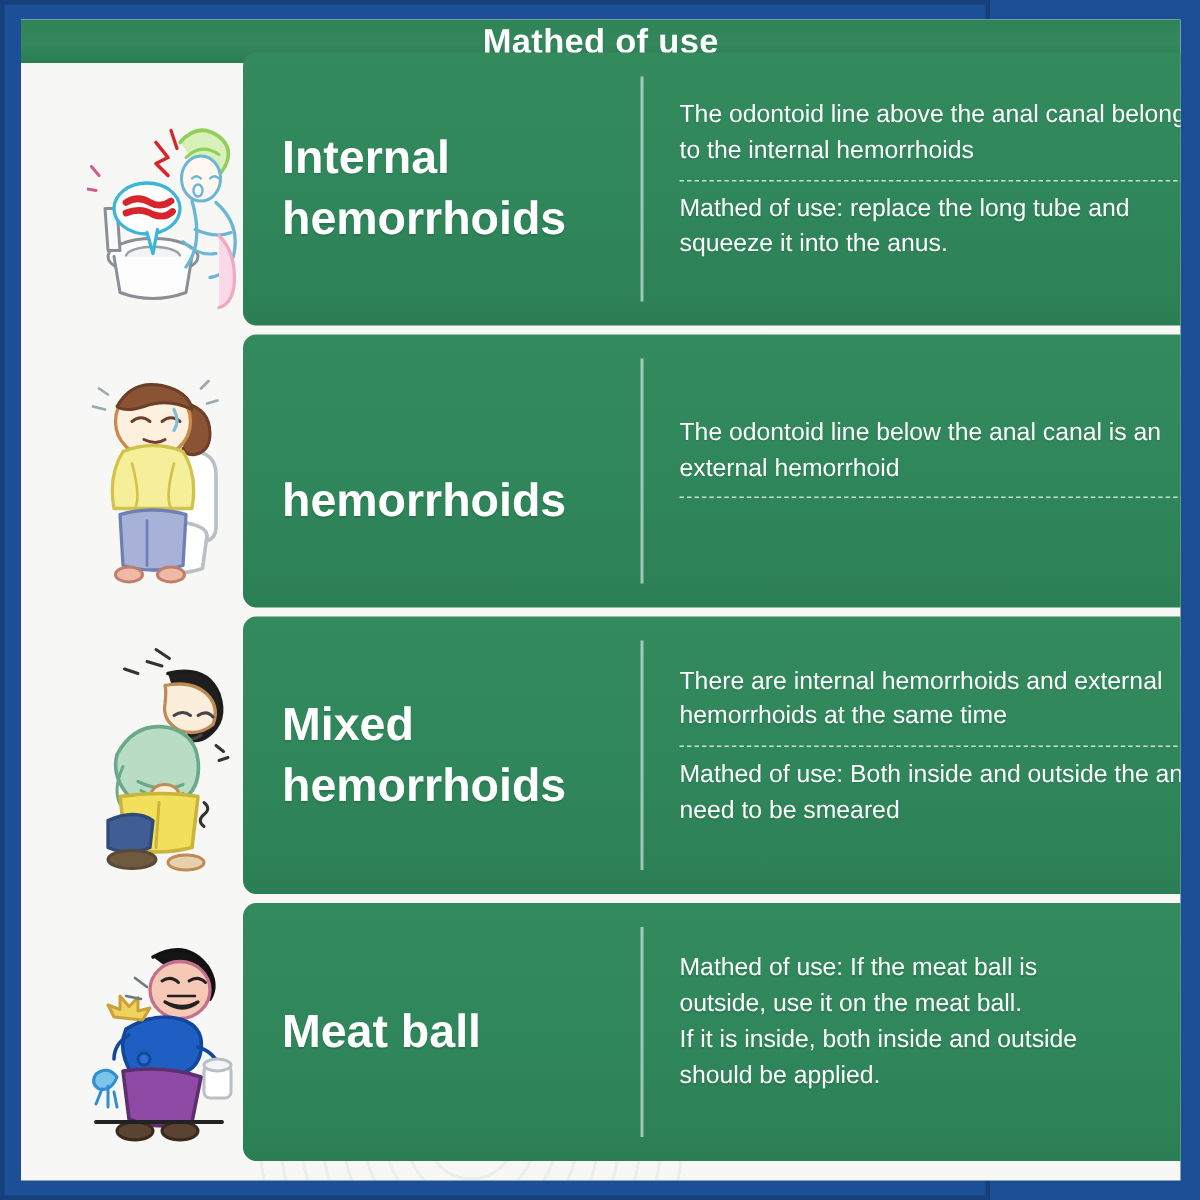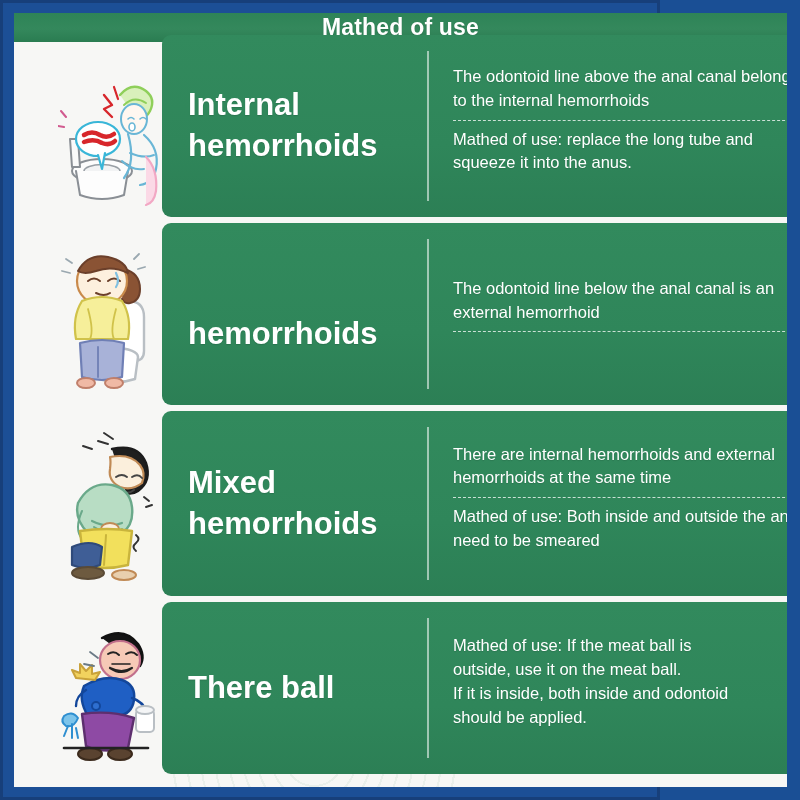--- a/index.html
+++ b/index.html
@@ -353,24 +353,24 @@
 
               <path d="M6 114 q8 -6 14 2 q-4 10 -12 8 q-6 -4 -2 -10" stroke="#2f8fd0" stroke-width="2" fill="#7dc4ea"></path>
               <path d="M10 124 l-4 10 M18 126 l2 10 M14 122 l0 14" stroke="#2f8fd0" stroke-width="2"></path>
 
               <path d="M40 56 l-8 -6 M36 64 l-10 -2" stroke="#6a7a86" stroke-width="1.8"></path>
             </g>
           </svg>
         </div>
         <div class="card">
           <div class="card-title">
-            <span>There ball</span>
+            <span>Meat ball</span>
           </div>
           <div class="divider-v"></div>
           <div class="card-body">
-            <p class="blk"><span>Mathed of use: If the meat ball is</span><br><span>outside, use it on the meat ball.</span><br><span>If it is inside, both inside and odontoid</span><br><span>should be applied.</span></p>
+            <p class="blk"><span>Mathed of use: If the meat ball is</span><br><span>outside, use it on the meat ball.</span><br><span>If it is inside, both inside and outside</span><br><span>should be applied.</span></p>
           </div>
         </div>
       </div>
 
     </div>
   </div>
 </div>
 
 </body></html>

